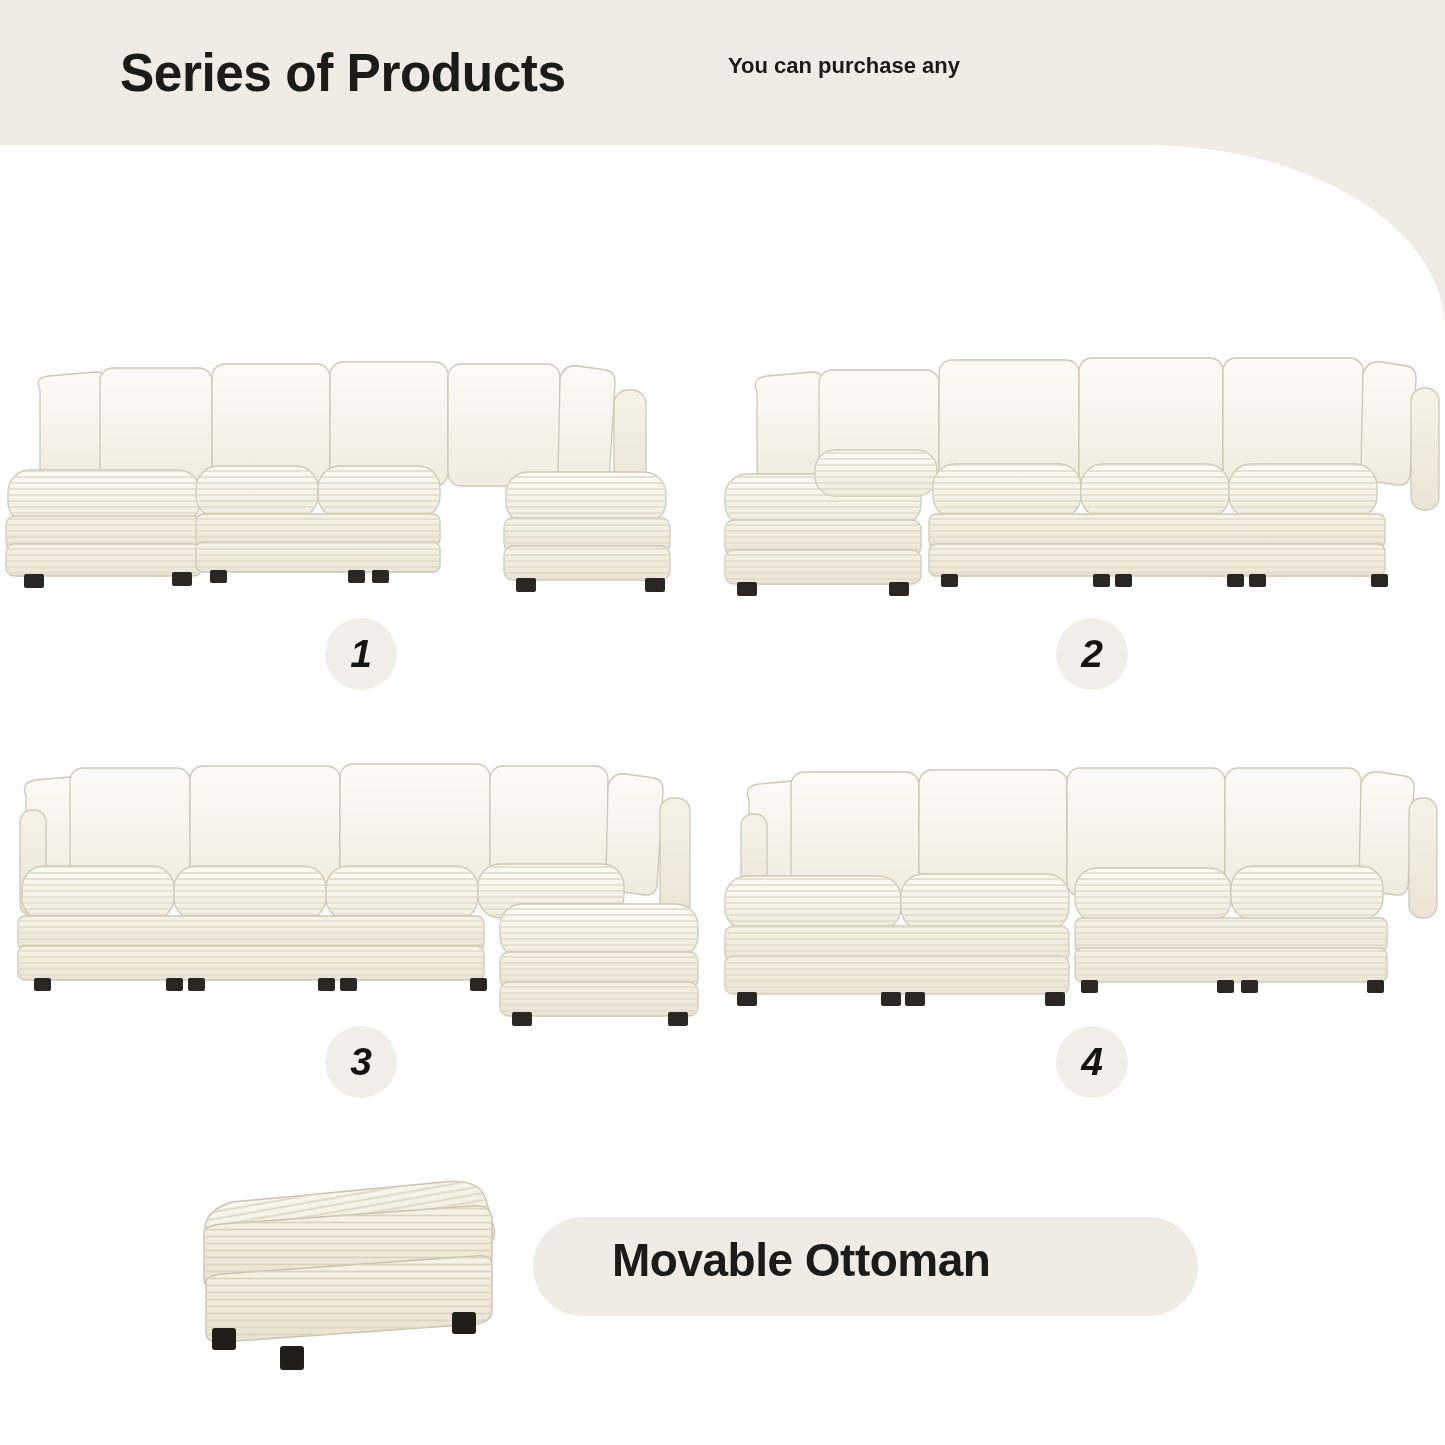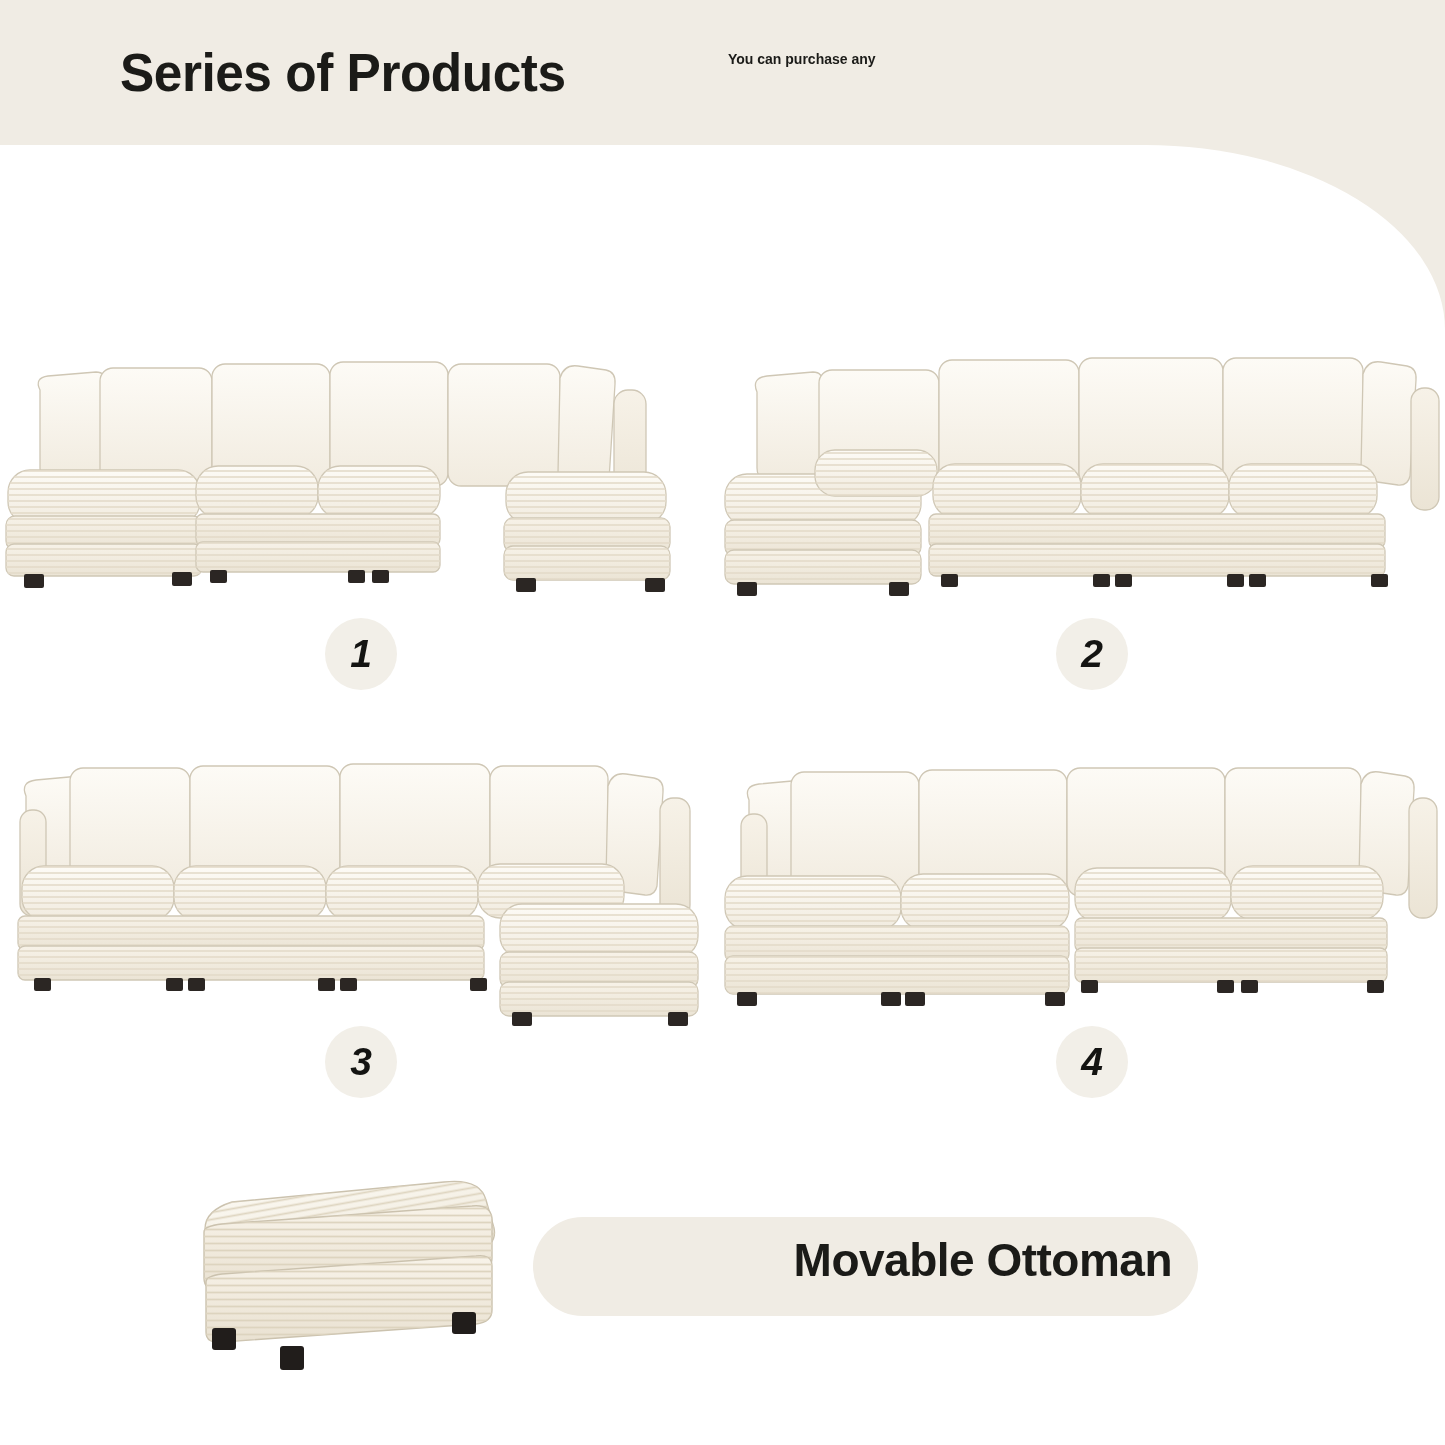--- a/index.html
+++ b/index.html
@@ -45,21 +45,21 @@
     letter-spacing: -0.5px;
     z-index: 5;
     white-space: nowrap;
     transform: scaleX(0.97);
     transform-origin: left center;
   }
   .header-subtitle {
     position: absolute;
     left: 728px;
     top: 50px;
-    font-size: 14px;
+    font-size: 22px;
     font-weight: bold;
     color: #1b1b18;
     line-height: 1.42;
     z-index: 5;
     white-space: nowrap;
   }
 
   
   .configs {
     position: absolute;
@@ -120,21 +120,21 @@
     height: 99px;
     background: #f0ece4;
     border-radius: 52px;
     z-index: 4;
   }
   .ottoman-pill-label {
     position: absolute;
     left: 612px;
     top: 1233px;
     width: 560px;
-    text-align: right;
+    text-align: left;
     font-size: 46px;
     font-weight: bold;
     color: #1b1b18;
     letter-spacing: -0.5px;
     z-index: 6;
     white-space: nowrap;
   }
   .ottoman-figure {
     position: absolute;
     left: 190px;

